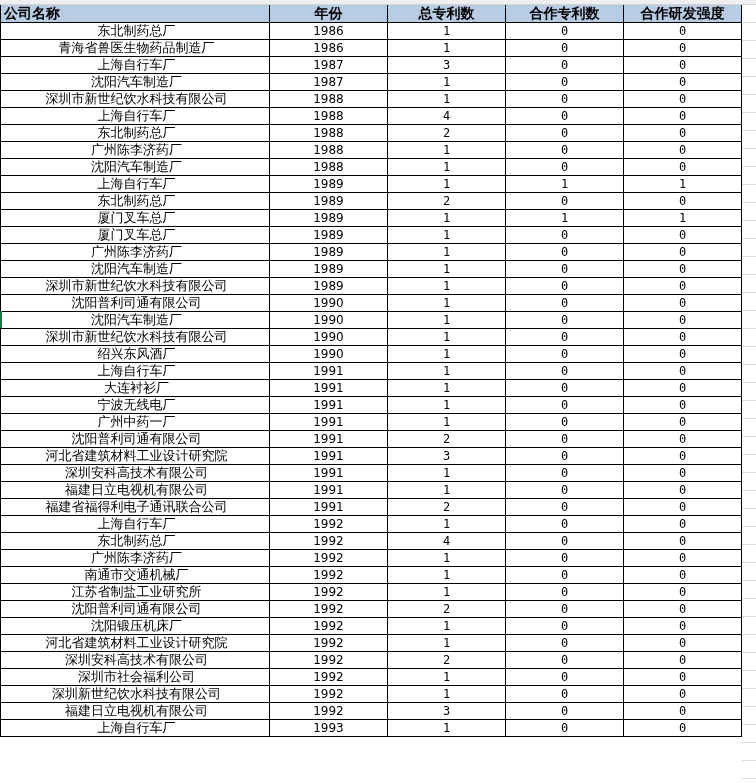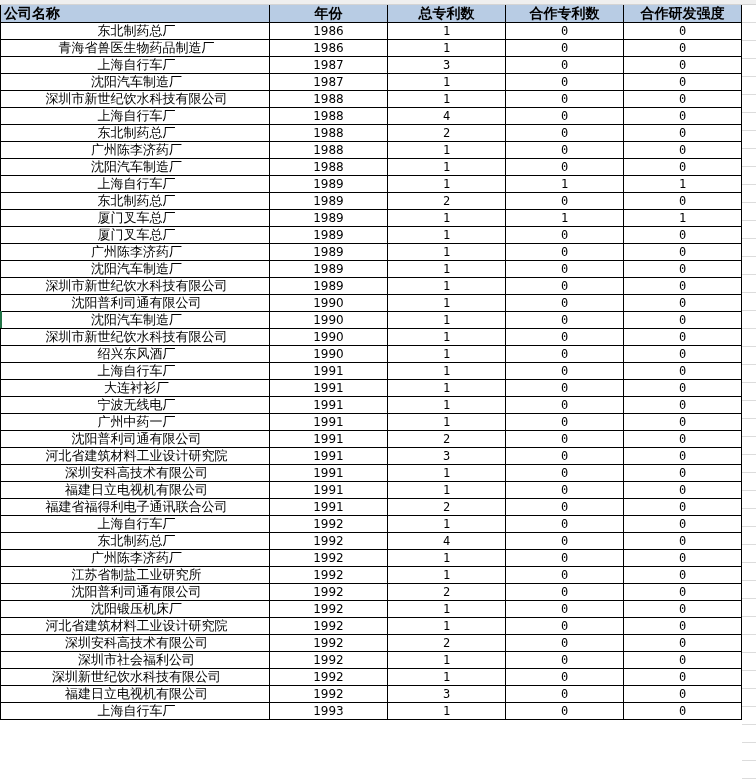--- a/index.html
+++ b/index.html
@@ -286,20 +286,27 @@
         <td class="num">0</td>
       </tr>
       <tr>
         <td class="name">广州陈李济药厂</td>
         <td class="num year">1992</td>
         <td class="num">1</td>
         <td class="num">0</td>
         <td class="num">0</td>
       </tr>
       <tr>
+        <td class="name">南通市交通机械厂</td>
+        <td class="num year">1992</td>
+        <td class="num">1</td>
+        <td class="num">0</td>
+        <td class="num">0</td>
+      </tr>
+      <tr>
         <td class="name">江苏省制盐工业研究所</td>
         <td class="num year">1992</td>
         <td class="num">1</td>
         <td class="num">0</td>
         <td class="num">0</td>
       </tr>
       <tr>
         <td class="name">沈阳普利司通有限公司</td>
         <td class="num year">1992</td>
         <td class="num">2</td>

